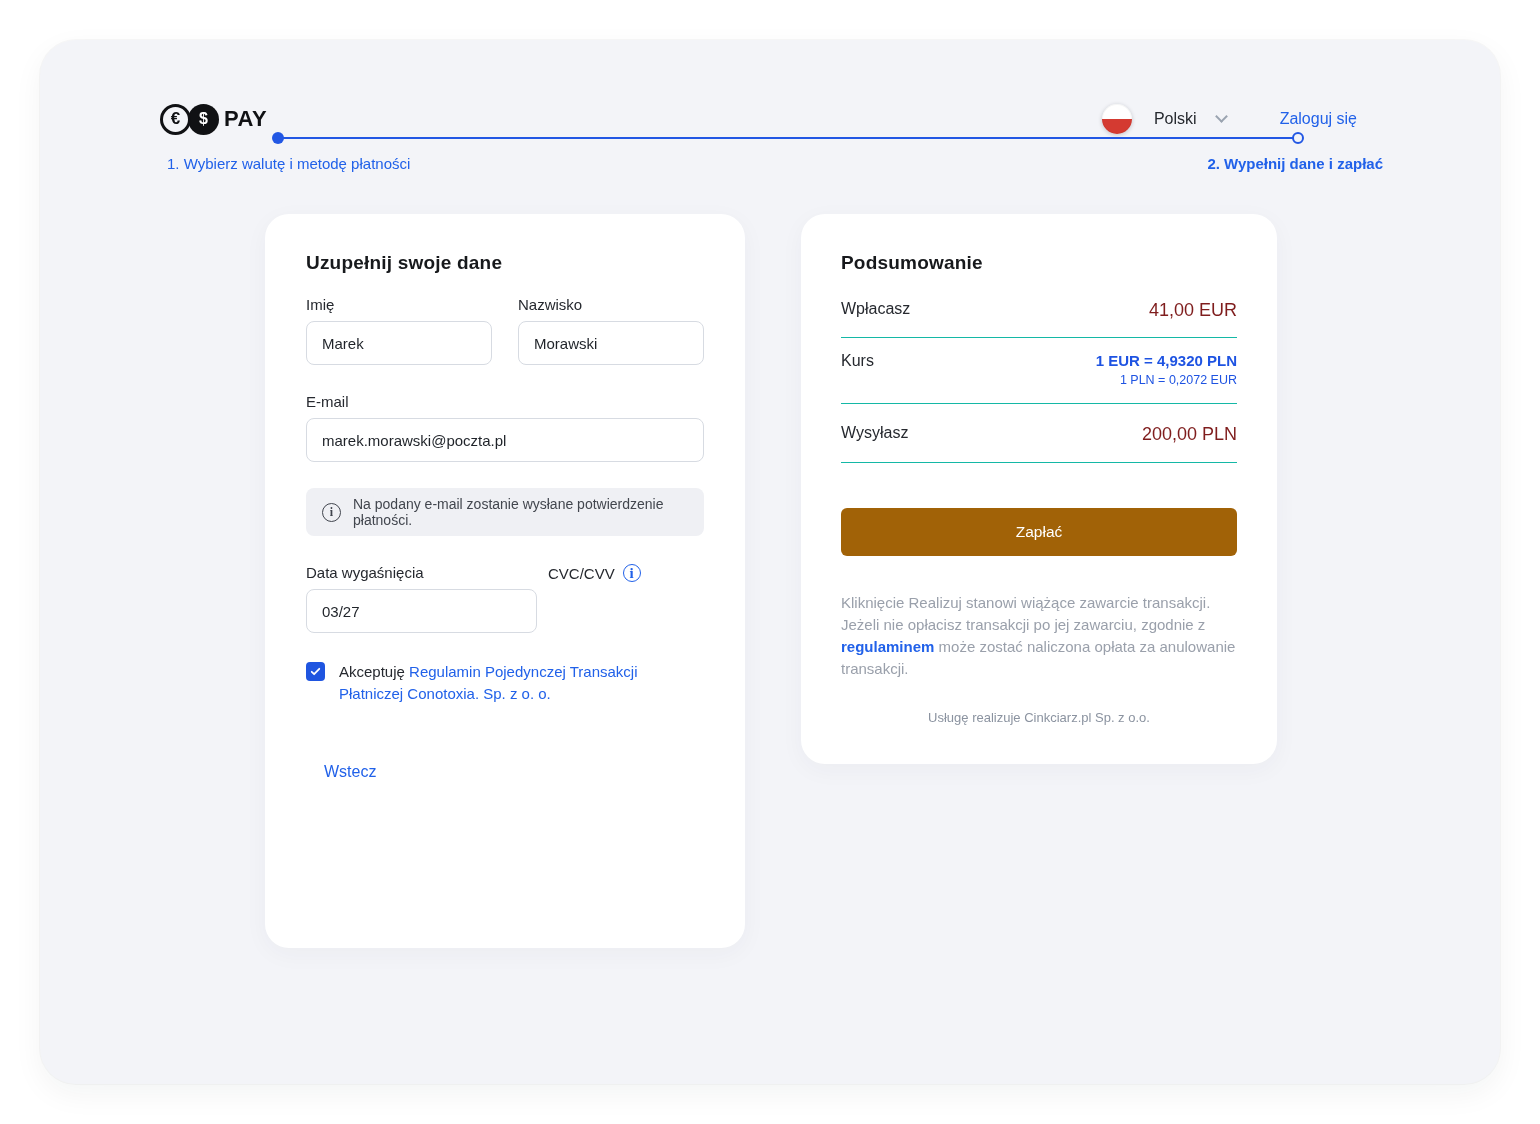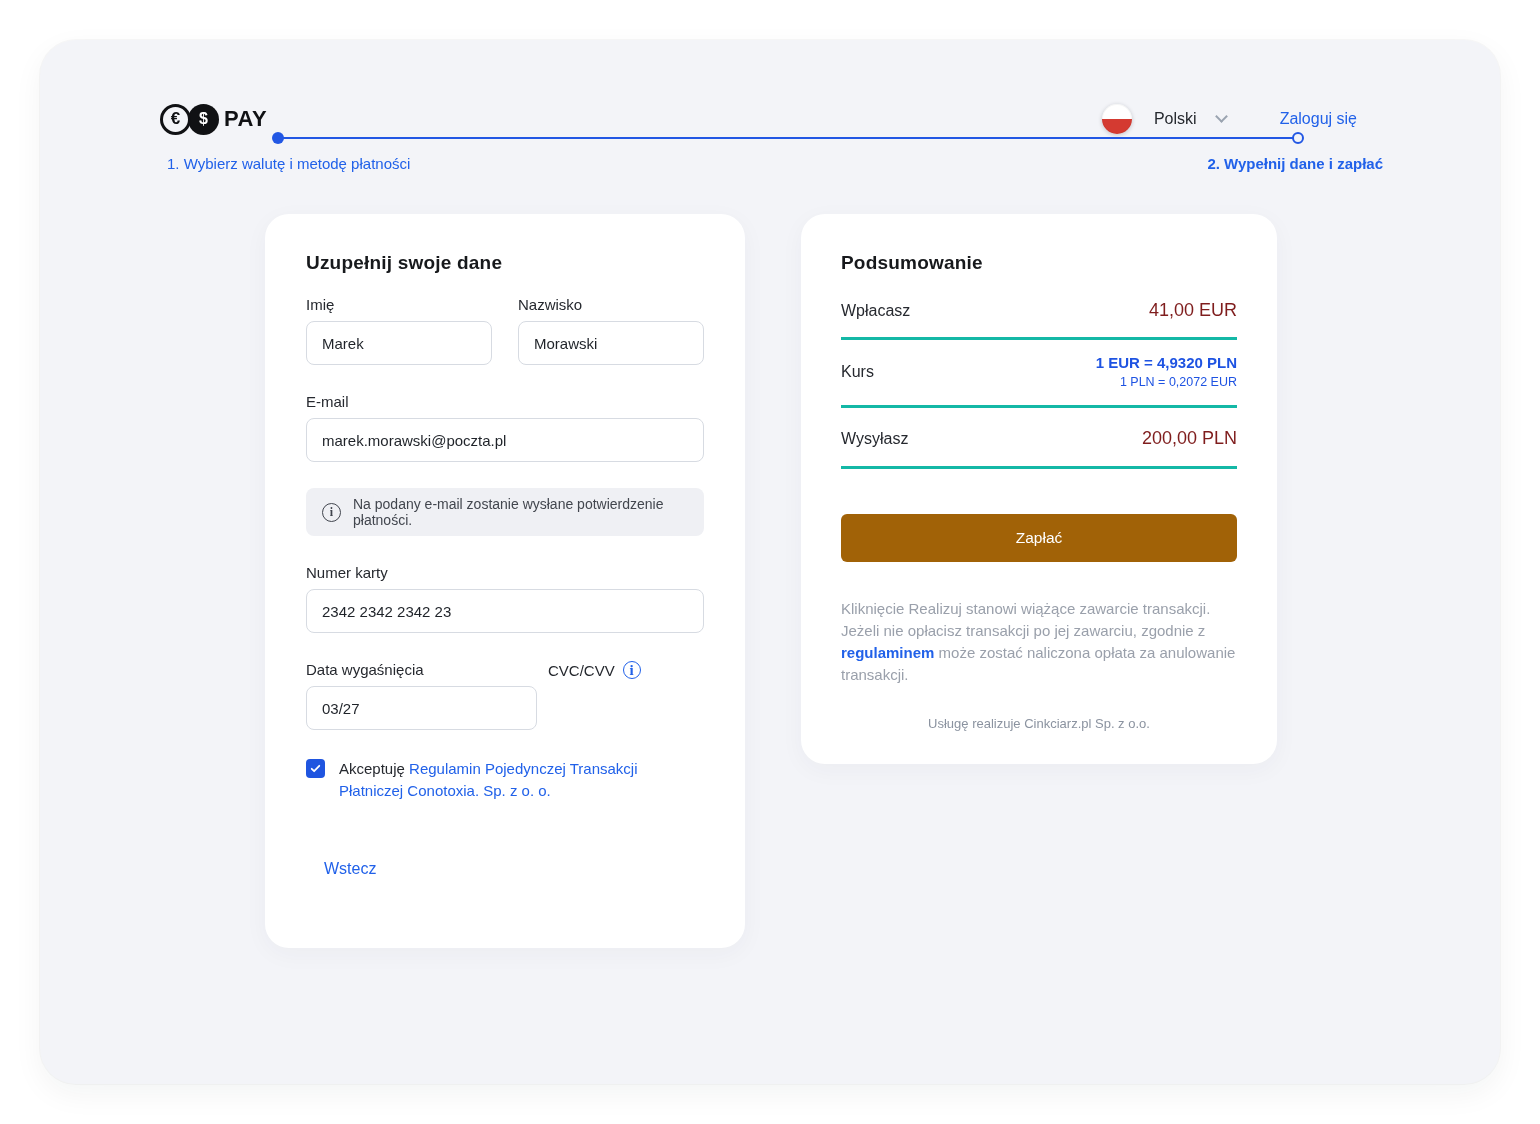--- a/index.html
+++ b/index.html
@@ -114,22 +114,22 @@
   .terms-text { font-size:15px; line-height:22px; color:#26292f; width:350px; }
   .terms-text a { color:#2161e9; text-decoration:none; cursor:pointer; }
 
   .back-link {
     display:inline-block; margin-top:58px; margin-left:18px;
     font-size:16px; color:#2161e9; cursor:pointer;
   }
 
   
   .sum-row {
-    display:flex; align-items:center; justify-content:space-between;
-    border-bottom:3px solid #14b8a6;
+    display:flex; align-items:flex-start; justify-content:space-between;
+    border-bottom:1px solid #14b8a6;
   }
   .sum-row.deposit { margin-top:26px; padding-bottom:16px; }
   .sum-row.rate { padding:14px 0 16px 0; }
   .sum-row.send { padding:20px 0 17px 0; }
   .sum-label { font-size:16px; color:#26292f; }
   .sum-value { font-size:18px; color:#7f1d1d; }
   .rate-values { text-align:right; }
   .rate-primary { font-size:15px; font-weight:700; color:#1e53e2; }
   .rate-secondary { font-size:12.5px; font-weight:400; color:#1e53e2; margin-top:4px; }
 
@@ -188,24 +188,20 @@
       <div class="field">
         <label>E-mail</label>
         <input class="text-input w-full" type="text" value="marek.morawski@poczta.pl" style="">
       </div>
 
       <div class="info-note">
         <span class="info-icon">i</span>
         <span class="info-note-text">Na podany e-mail zostanie wysłane potwierdzenie płatności.</span>
       </div>
 
-      <div class="field">
-        <label>Numer karty</label>
-        <input class="text-input w-full" type="text" value="2342 2342 2342 23" style="">
-      </div>
 
       <div class="exp-row">
         <div class="field">
           <label>Data wygaśnięcia</label>
           <input class="text-input w-exp" type="text" value="03/27" style="">
         </div>
         <div class="field">
           <div class="label-line">
             <span>CVC/CVV</span>
             <span class="info-icon blue">i</span>

